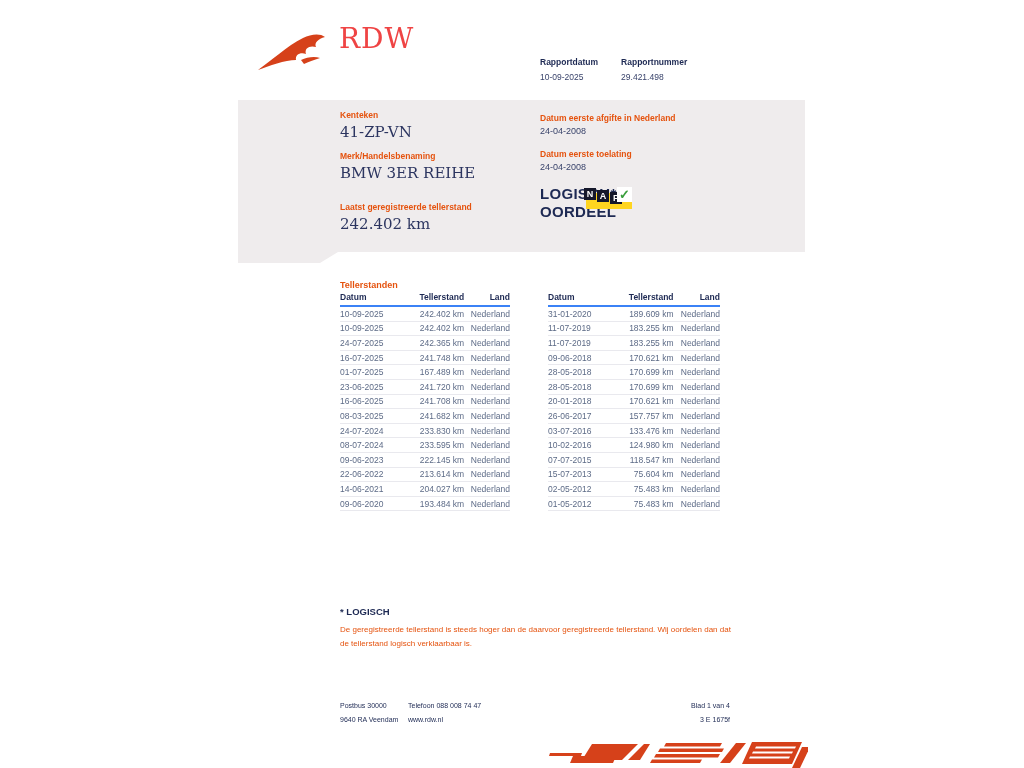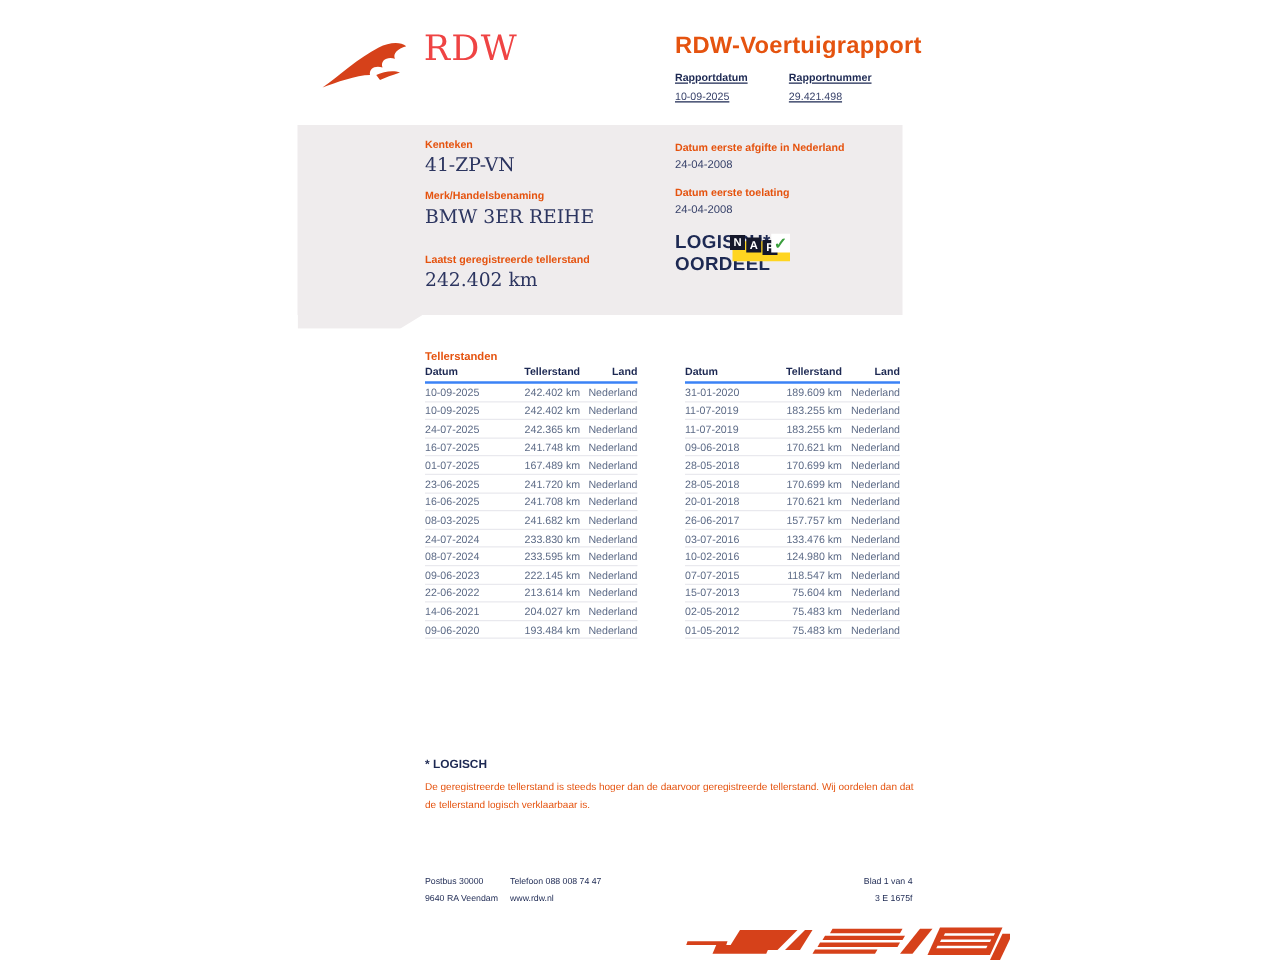--- a/index.html
+++ b/index.html
@@ -6,26 +6,26 @@
   html,body { width:1024px; height:768px; }
   body { font-family:"Liberation Sans", sans-serif; background:#ffffff; position:relative; overflow:hidden; }
   #page { position:absolute; inset:0; width:1024px; height:768px; background:#ffffff; }
 
   
   .logo-wrap { position:absolute; left:257px; top:24px; width:200px; height:50px; }
   .logo-swoosh { position:absolute; left:0; top:6px; width:74px; height:42px; }
   .logo-text { position:absolute; left:82px; top:-2px; font-family:"DejaVu Serif", serif; font-size:28px; color:#ef4444; letter-spacing:1px; }
   .doc-title { position:absolute; left:540px; top:26px; font-size:19px; font-weight:bold; color:#e5530f; letter-spacing:0.2px; }
   .report-meta { position:absolute; left:540px; top:57px; font-size:8.5px; color:#1d2953; }
-  .report-meta .cols { display:flex; gap:33px;text-decoration:underline; }
+  .report-meta .cols { display:flex; gap:23px; }
   .report-meta .lbl { font-weight:bold; margin-bottom:5px; }
   .report-meta .val { color:#39436b; }
 
   
-  .panel { position:absolute; left:238px; top:100px; width:484px; height:152px; background:#efeced; }
+  .panel { position:absolute; left:238px; top:100px; width:567px; height:152px; background:#efeced; }
   .panel-tab { position:absolute; left:238px; top:252px; width:100px; height:11px; background:#efeced;
                clip-path:polygon(0 0,100% 0,82% 100%,0 100%); }
   .panel .col-left  { position:absolute; left:102px; top:10px; width:200px; }
   .panel .col-right { position:absolute; left:302px; top:13px; width:182px; }
   .olabel { font-size:8.5px; font-weight:bold; color:#e5530f; margin-bottom:3px; }
   .bigval { font-family:"DejaVu Serif", serif; font-size:15px; color:#2c3560; margin-bottom:10px; }
   .smallval { font-size:9px; color:#39436b; margin-bottom:13px; }
   .tellerstand-block { margin-top:20px; }
   .oordeel { margin-top:11px; font-size:15px; font-weight:bold; color:#1d2953; line-height:18px; letter-spacing:0.3px; }
 
@@ -73,21 +73,20 @@
 <div id="page">
 
   <div class="logo-wrap">
     <svg class="logo-swoosh" viewBox="0 0 74 42" xmlns="http://www.w3.org/2000/svg">
       <path fill="#d6411a" d="M1,40 C14,31 30,16 46,8 C54,4 63,3 68,7 C61,9 57,13 59,17 C53,15 47,18 49,24 C43,22 38,25 39,30 C28,30 12,36 1,40 Z"></path>
       <path fill="#d6411a" d="M44,30 C50,27 58,26 63,28 C57,30 51,32 47,34 Z"></path>
     </svg>
     <div class="logo-text">RDW</div>
   </div>
 
-  <div class="doc-title">RDW-Voertuigrapport</div>
 
   <div class="report-meta">
     <div class="cols">
       <div>
         <div class="lbl">Rapportdatum</div>
         <div class="val">10-09-2025</div>
       </div>
       <div>
         <div class="lbl">Rapportnummer</div>
         <div class="val">29.421.498</div>

